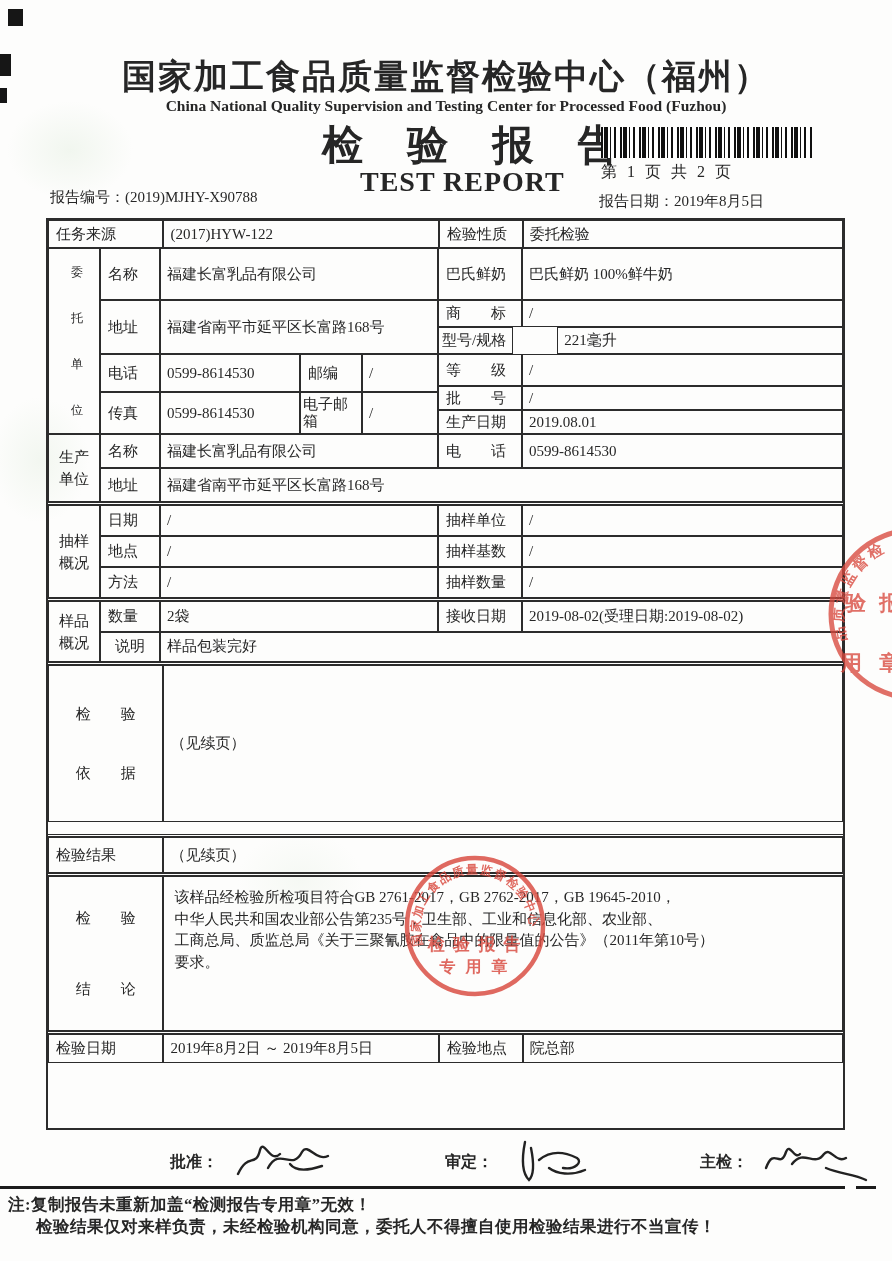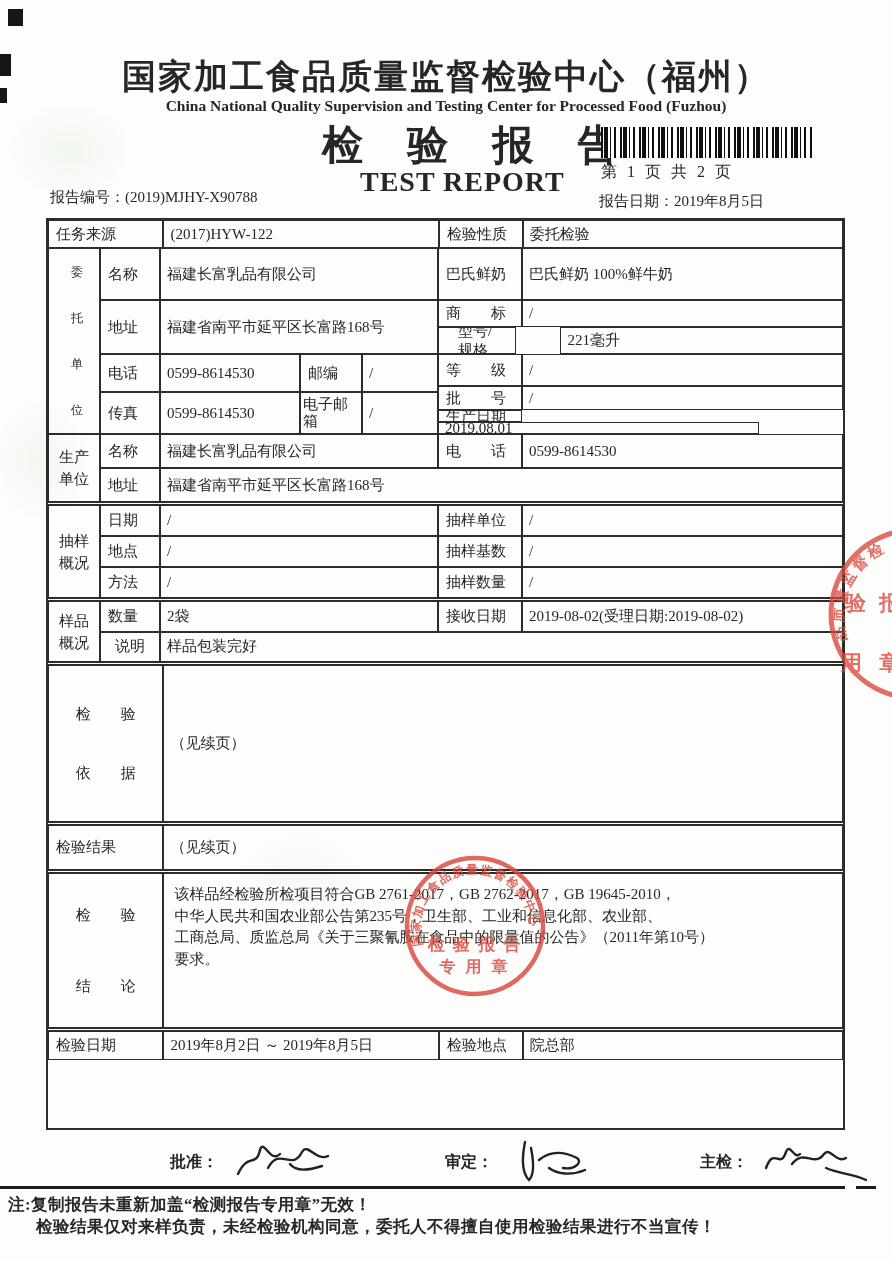--- a/index.html
+++ b/index.html
@@ -113,32 +113,32 @@
       <div class="col" style="width:405px;">
         <div class="frow" style="height:52px;">
           <div class="c lab" style="width:84px;">巴氏鲜奶</div>
           <div class="c" style="width:321px;">巴氏鲜奶 100%鲜牛奶</div>
         </div>
         <div class="frow" style="height:27px;justify-content:flex-end;">
           <div class="c lab" style="width:84px;">商　　标</div>
           <div class="c" style="width:321px;">/</div>
         </div>
         <div class="frow" style="height:27px;">
-          <div class="c lab" style="width:84px;padding:0 19px;">型号/规格</div>
+          <div class="c lab" style="width:84px;padding:0 3px;">型号/规格</div>
           <div class="c" style="width:321px;margin-left:44px;">221毫升</div>
         </div>
         <div class="frow" style="height:32px;">
           <div class="c lab" style="width:84px;">等　　级</div>
           <div class="c" style="width:321px;">/</div>
         </div>
         <div class="frow" style="height:24px;">
           <div class="c lab" style="width:84px;">批　　号</div>
           <div class="c" style="width:321px;">/</div>
         </div>
-        <div class="frow" style="height:24px;flex-direction:column;">
+        <div class="frow" style="height:24px;">
           <div class="c lab" style="width:84px;">生产日期</div>
           <div class="c" style="width:321px;">2019.08.01</div>
         </div>
       </div>
     </div>
 
     <div class="frow" style="height:68px;">
       <div class="c grp" style="width:56px;">
         <div class="v2">生产单位</div>
       </div>
@@ -201,21 +201,21 @@
     </div>
 
     <div class="frow dbl" style="height:160px;">
       <div class="c mlab" style="width:116px;gap:44px;">
         <div>检　　验</div>
         <div>依　　据</div>
       </div>
       <div class="c" style="width:683px;align-items:center;">（见续页）</div>
     </div>
 
-    <div class="frow dbl" style="height:48px;">
+    <div class="frow dbl" style="height:39px;margin-top:12px;">
       <div class="c lab" style="width:116px;">检验结果</div>
       <div class="c" style="width:683px;">（见续页）</div>
     </div>
 
     <div class="frow dbl" style="height:158px;">
       <div class="c mlab" style="width:116px;gap:56px;">
         <div>检　　验</div>
         <div>结　　论</div>
       </div>
       <div class="c conc" style="width:683px;">

